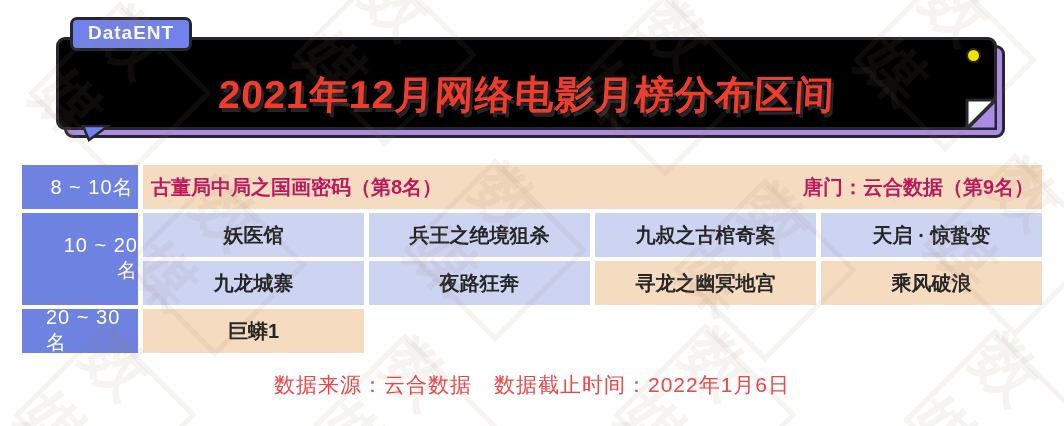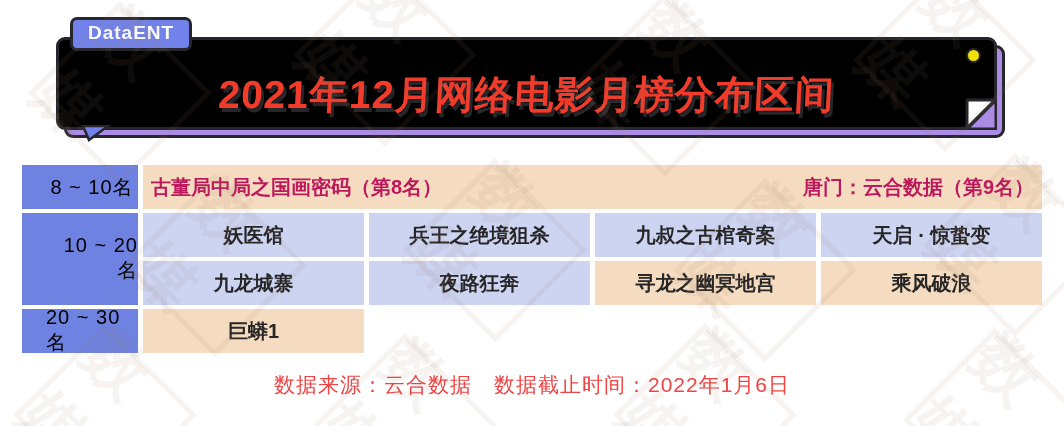--- a/index.html
+++ b/index.html
@@ -59,21 +59,21 @@
   }
   .fold{position:absolute; right:-3px; bottom:-3px; z-index:4;}
 
   
   .rank-table{
     position:absolute; left:22px; top:165px; width:1020px; z-index:2;
     display:grid; grid-template-columns:116px repeat(4,1fr);
     grid-auto-rows:44px; gap:4px 5px;
   }
   .lbl{
-    background:#6e82e2; color:#000000; font-size:20px;
+    background:#6e82e2; color:#ffffff; font-size:20px;
     display:flex; align-items:center; justify-content:center; letter-spacing:1px;padding-left:24px;
   }
   .lbl-r1{grid-row:1; grid-column:1;}
   .lbl-r2{grid-row:2 / span 2; grid-column:1;text-align:right;}
   .lbl-r3{grid-row:4; grid-column:1;}
   .cell{
     display:flex; align-items:center; justify-content:center;
     font-size:20px; font-weight:bold; color:#262626; white-space:nowrap;
   }
   .merged{

